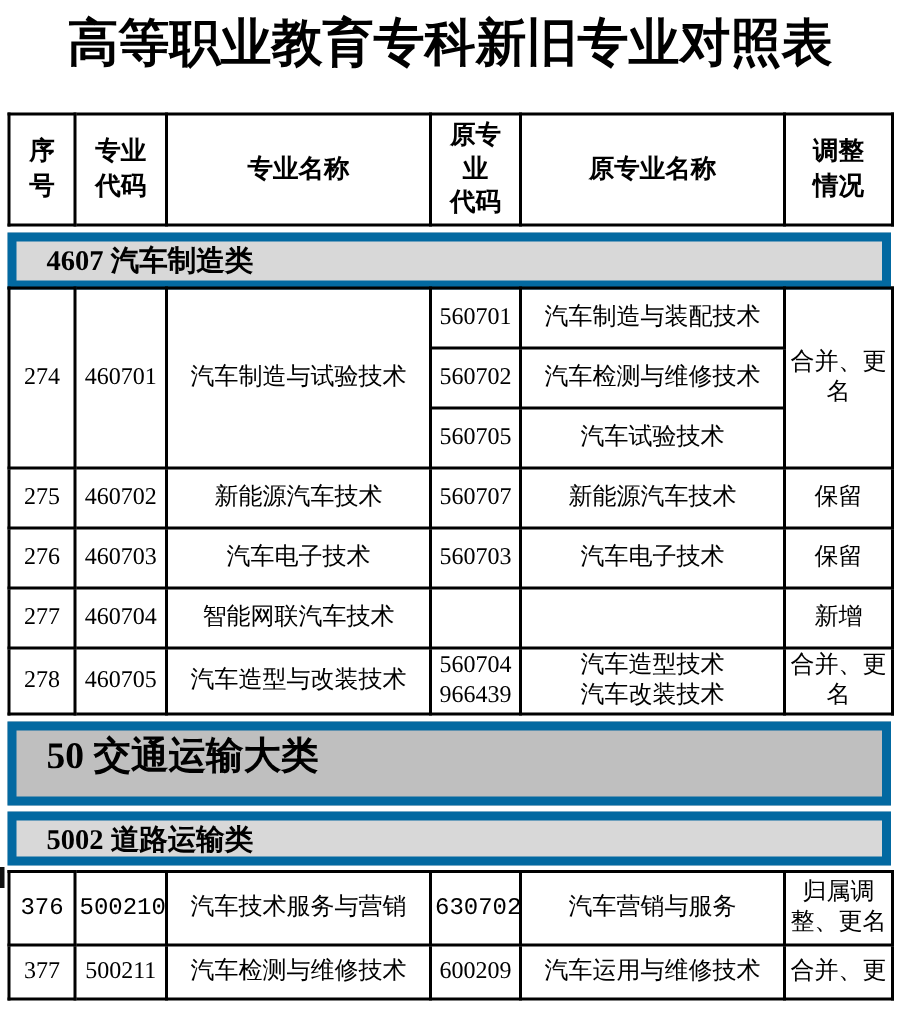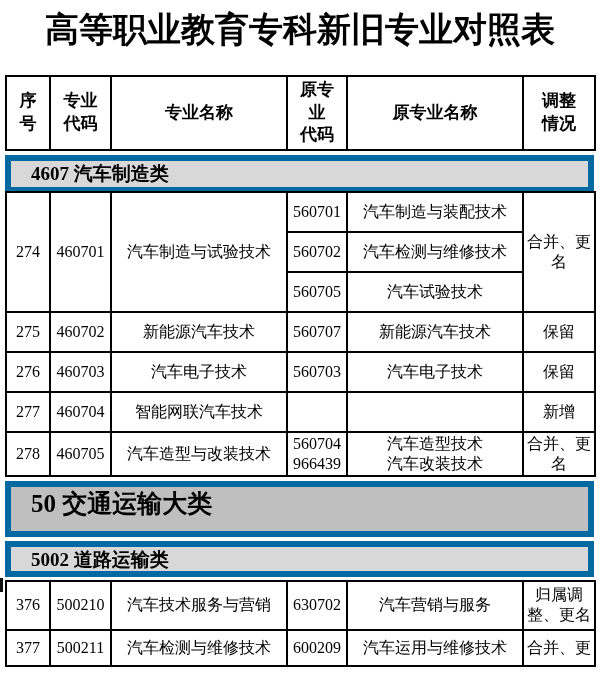--- a/index.html
+++ b/index.html
@@ -57,21 +57,21 @@
     background: #d8d8d8;
   }
   .band-4607 { height: 38px; font-size: 19px; margin-top: 4px; margin-bottom: -2px; }
   .band-50   { height: 56px; font-size: 25px; margin-top: 4px; background: #bfbfbf; }
   .band-5002 { height: 36px; font-size: 19px; margin-top: 4px; margin-bottom: 3px; }
 
   .rows-1 { margin-bottom: 0; }
   .header-tbl tr { height: 74px; }
   .h40 { height: 40px; }
   .h44 { height: 44px; }
-  .h49 { height: 49px; }
+  .h49 { height: 49px; font-family: Liberation Mono, monospace; }
   .h36 { height: 36px; }
 
   .artifact {
     position: absolute;
     left: 0; top: 568px;
     width: 3px; height: 14px;
     background: #111;
   }
 </style>
 </head>

